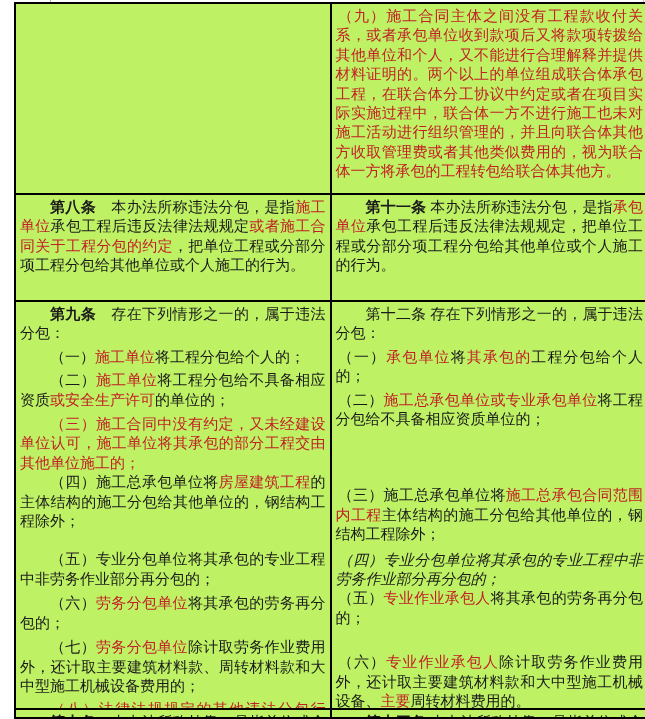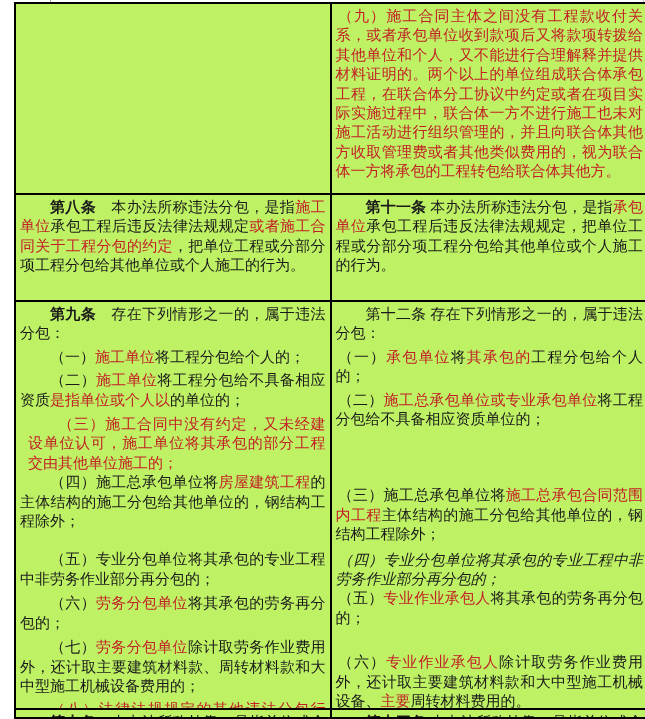--- a/index.html
+++ b/index.html
@@ -65,22 +65,22 @@
           <p class="para" style="text-indent: 2em;"><span style="color: rgb(26, 26, 26); font-weight: bold;">第八条</span><span style="color: rgb(26, 26, 26);">　本办法所称违法分包，是指</span><span style="color: rgb(194, 32, 38);">施工单位</span><span style="color: rgb(26, 26, 26);">承包工程后违反法律法规规定</span><span style="color: rgb(194, 32, 38);">或者施工合同关于工程分包的约定</span><span style="color: rgb(26, 26, 26);">，把单位工程或分部分项工程分包给其他单位或个人施工的行为。</span></p>
         </div>
         <div class="cell right">
           <p class="para" style="text-indent: 2em;"><span style="color: rgb(26, 26, 26); font-weight: bold;">第十一条</span><span style="color: rgb(26, 26, 26);"> 本办法所称违法分包，是指</span><span style="color: rgb(194, 32, 38);">承包单位</span><span style="color: rgb(26, 26, 26);">承包工程后违反法律法规规定，把单位工程或分部分项工程分包给其他单位或个人施工的行为。</span></p>
         </div>
       </div>
       <div class="row" style="height: 408px;">
         <div class="cell left">
           <p class="para" style="text-indent: 2em;"><span style="color: rgb(26, 26, 26); font-weight: bold;">第九条</span><span style="color: rgb(26, 26, 26);">　存在下列情形之一的，属于违法分包：</span></p>
           <p class="para" style="text-indent: 2em; margin-top: 4px;"><span style="color: rgb(26, 26, 26);">（一）</span><span style="color: rgb(194, 32, 38);">施工单位</span><span style="color: rgb(26, 26, 26);">将工程分包给个人的；</span></p>
-          <p class="para" style="text-indent: 2em; margin-top: 4px;"><span style="color: rgb(26, 26, 26);">（二）</span><span style="color: rgb(194, 32, 38);">施工单位</span><span style="color: rgb(26, 26, 26);">将工程分包给不具备相应资质</span><span style="color: rgb(194, 32, 38);">是指单位或个人以</span><span style="color: rgb(26, 26, 26);">的单位的；</span></p>
-          <p class="para" style="text-indent: 2em; margin-top: 5px; margin-left: 8px;"><span style="color: rgb(194, 32, 38);">（三）施工合同中没有约定，又未经建设单位认可，施工单位将其承包的部分工程交由其他单位施工的；</span></p>
+          <p class="para" style="text-indent: 2em; margin-top: 4px;"><span style="color: rgb(26, 26, 26);">（二）</span><span style="color: rgb(194, 32, 38);">施工单位</span><span style="color: rgb(26, 26, 26);">将工程分包给不具备相应资质</span><span style="color: rgb(194, 32, 38);">或安全生产许可</span><span style="color: rgb(26, 26, 26);">的单位的；</span></p>
+          <p class="para" style="text-indent: 2em; margin-top: 5px;"><span style="color: rgb(194, 32, 38);">（三）施工合同中没有约定，又未经建设单位认可，施工单位将其承包的部分工程交由其他单位施工的；</span></p>
           <p class="para" style="text-indent: 2em;"><span style="color: rgb(26, 26, 26);">（四）施工总承包单位将</span><span style="color: rgb(194, 32, 38);">房屋建筑工程</span><span style="color: rgb(26, 26, 26);">的主体结构的施工分包给其他单位的，钢结构工程除外；</span></p>
           <p class="para" style="text-indent: 2em; margin-top: 19px;"><span style="color: rgb(26, 26, 26);">（五）专业分包单位将其承包的专业工程中非劳务作业部分再分包的；</span></p>
           <p class="para" style="text-indent: 2em; margin-top: 5px;"><span style="color: rgb(26, 26, 26);">（六）</span><span style="color: rgb(194, 32, 38);">劳务分包单位</span><span style="color: rgb(26, 26, 26);">将其承包的劳务再分包的；</span></p>
           <p class="para" style="text-indent: 2em; margin-top: 5px;"><span style="color: rgb(26, 26, 26);">（七）</span><span style="color: rgb(194, 32, 38);">劳务分包单位</span><span style="color: rgb(26, 26, 26);">除计取劳务作业费用外，还计取主要建筑材料款、周转材料款和大中型施工机械设备费用的；</span></p>
           <p class="para" style="text-indent: 2em; margin-top: 4px;"><span style="color: rgb(194, 32, 38);">（八）法律法规规定的其他违法分包行为。</span></p>
         </div>
         <div class="cell right">
           <p class="para" style="text-indent: 2em;"><span style="color: rgb(26, 26, 26); font-weight: normal;">第十二条</span><span style="color: rgb(26, 26, 26);"> 存在下列情形之一的，属于违法分包：</span></p>
           <p class="para" style="text-indent: 0.15em; margin-top: 4px;"><span style="color: rgb(26, 26, 26);">（一）</span><span style="color: rgb(194, 32, 38);">承包单位</span><span style="color: rgb(26, 26, 26);">将</span><span style="color: rgb(194, 32, 38);">其承包的</span><span style="color: rgb(26, 26, 26);">工程分包给个人的；</span></p>
           <p class="para" style="text-indent: 0.15em; margin-top: 4px;"><span style="color: rgb(26, 26, 26);">（二）</span><span style="color: rgb(194, 32, 38);">施工总承包单位或专业承包单位</span><span style="color: rgb(26, 26, 26);">将工程分包给不具备相应资质单位的；</span></p>

